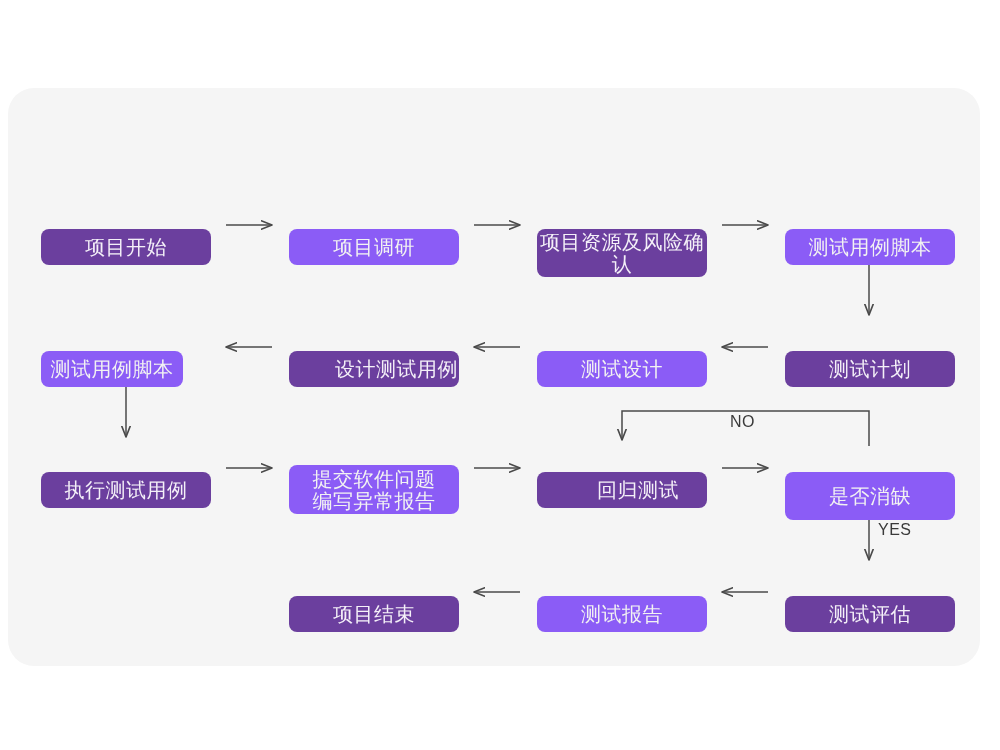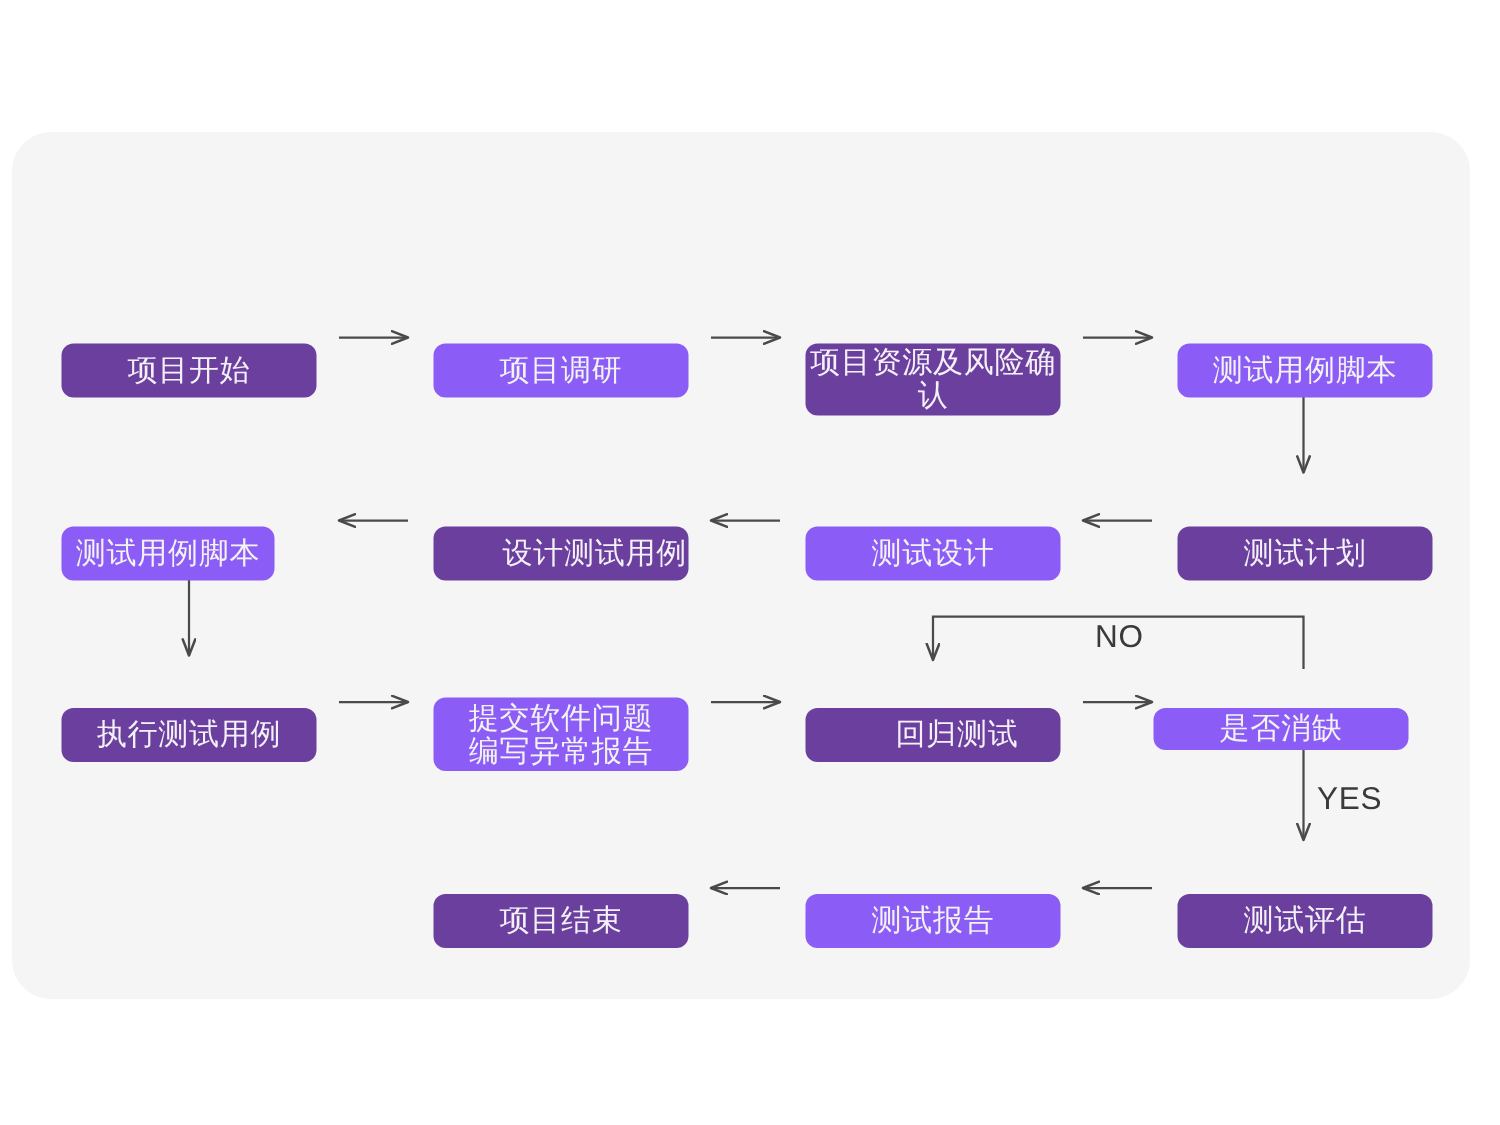--- a/index.html
+++ b/index.html
@@ -75,21 +75,21 @@
     position: absolute;
     left: 0;
     top: 0;
     width: 1000px;
     height: 750px;
     pointer-events: none;
   }
 
   .edge-label {
     position: absolute;
-    font-size: 21px;
+    font-size: 16px;
     color: #3a3a3a;
     letter-spacing: 0.5px;
     white-space: nowrap;
   }
 </style>
 </head>
 <body>
 
 <div id="stage">
 
@@ -139,19 +139,19 @@
 
   <div class="node gray" style="left:41px;  top:329px; width:142px; height:36px;">测试用例脚本</div>
   <div class="node purple" style="left:289px; top:329px; width:170px; height:36px;padding-left:45px;">设计测试用例</div>
   <div class="node gray" style="left:537px; top:329px; width:170px; height:36px;">测试设计</div>
   <div class="node purple" style="left:785px; top:329px; width:170px; height:36px;">测试计划</div>
 
   <div class="node purple" style="left:41px;  top:450px; width:170px; height:36px;">执行测试用例</div>
   <div class="node gray" style="left:289px; top:443px; width:170px; height:49px;">提交软件问题
 编写异常报告</div>
   <div class="node purple" style="left:537px; top:450px; width:170px; height:36px;padding-left:32px;">回归测试</div>
-  <div class="node gray" style="left:769px; top:450px; width:170px; height:28px;">是否消缺</div>
+  <div class="node gray" style="left:785px; top:450px; width:170px; height:48px;">是否消缺</div>
 
   <div class="node purple" style="left:289px; top:574px; width:170px; height:36px;">项目结束</div>
   <div class="node gray" style="left:537px; top:574px; width:170px; height:36px;">测试报告</div>
   <div class="node purple" style="left:785px; top:574px; width:170px; height:36px;">测试评估</div>
 
 </div>
 
 </body></html>

